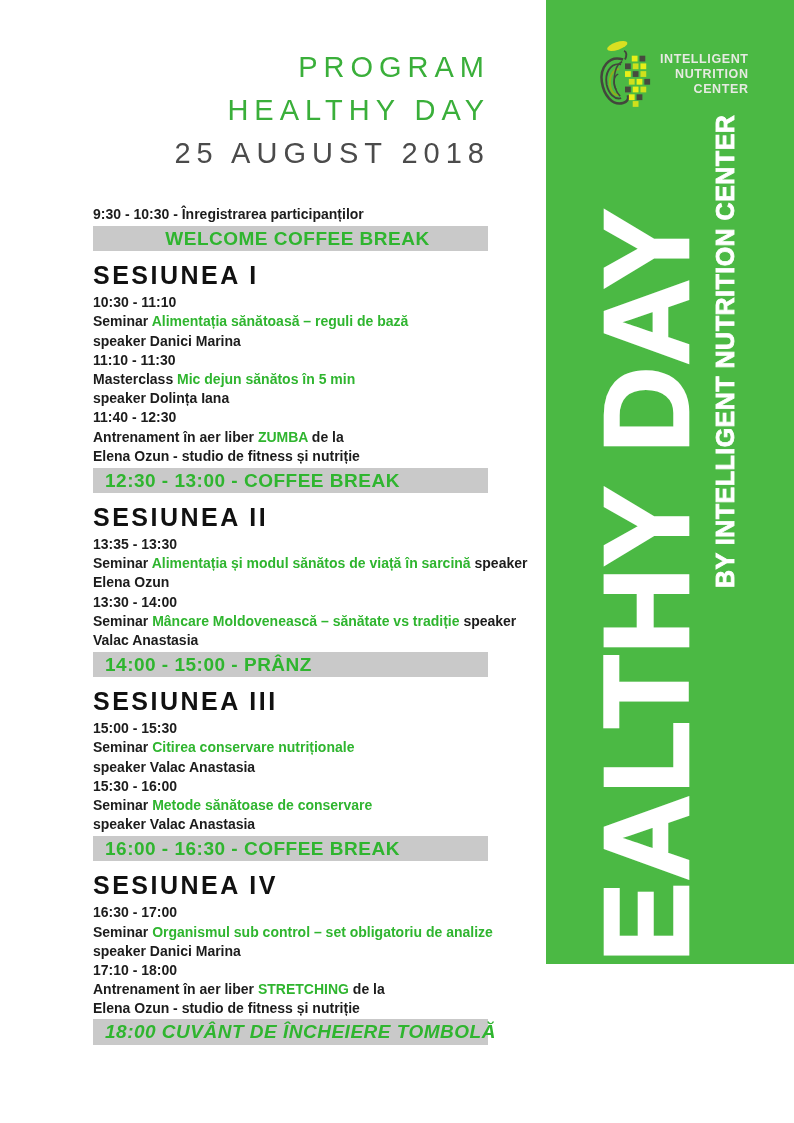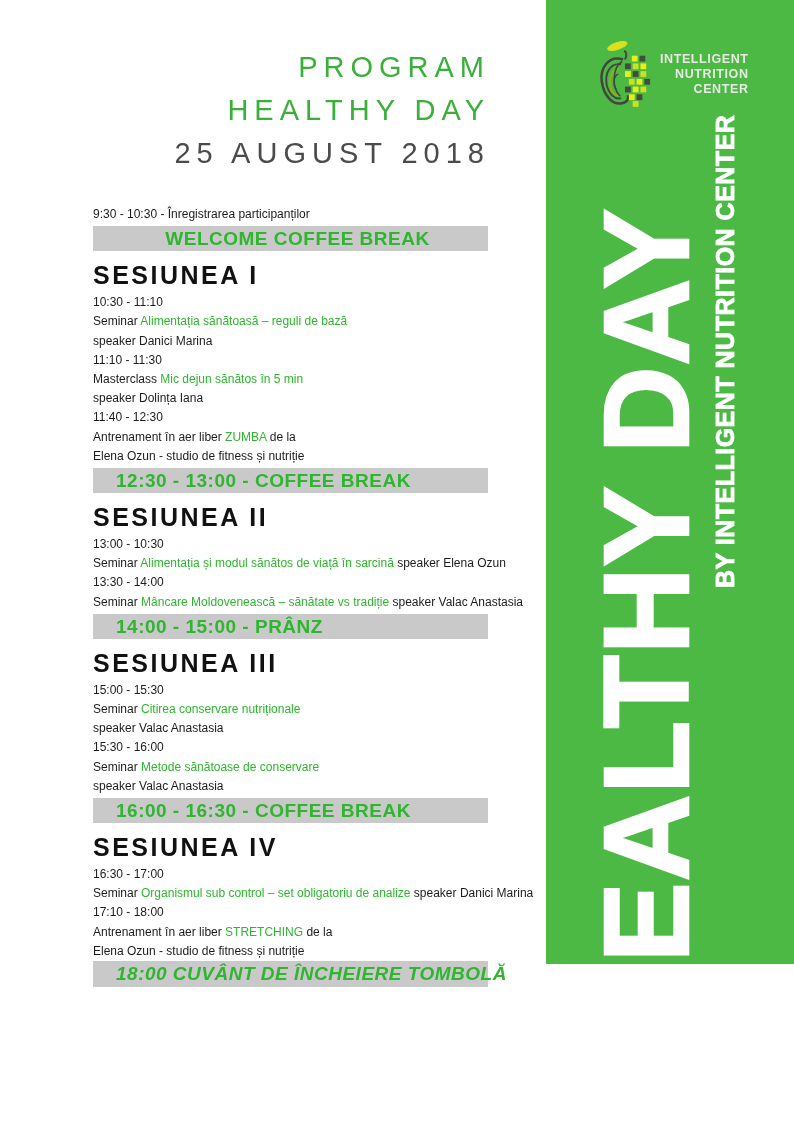--- a/index.html
+++ b/index.html
@@ -16,28 +16,28 @@
         font-family:"Liberation Sans",sans-serif;}
 
   
   .title-block{position:absolute;top:46px;right:304px;text-align:right;
                font-weight:normal;white-space:nowrap;}
   .title-line{font-size:29px;letter-spacing:6px;line-height:43px;color:var(--title-green);}
   .title-date{color:var(--date);}
 
   
   .schedule{position:absolute;left:93px;top:205px;width:452px;}
-  .blk-line{font-size:12px;font-weight:normal;line-height:19.2px;color:var(--dark);}
+  .blk-line{font-size:14px;font-weight:bold;line-height:19.2px;color:var(--dark);}
   .c-g{color:var(--accent);}
   .c-k{color:var(--dark);}
   .blk-heading{font-size:25px;font-weight:bold;letter-spacing:2.5px;line-height:25px;
                margin:12px 0 5px 0;color:#111;}
   .blk-bar{width:395px;height:25px;background:var(--bar);margin-top:2px;
            font-size:19px;font-weight:bold;color:var(--accent);line-height:25px;
-           padding-left:23px;box-sizing:border-box;letter-spacing:.5px;white-space:nowrap;}
+           padding-left:12px;box-sizing:border-box;letter-spacing:.5px;white-space:nowrap;}
   .blk-bar.center{text-align:center;padding-left:14px;}
   .blk-bar.closing{margin-top:0;height:26px;line-height:26px;font-style:italic;}
 
   
   .green-panel{position:absolute;left:546px;top:0;width:248px;height:964px;
                background:var(--panel);}
   .vert{position:absolute;transform-origin:0 0;transform:rotate(-90deg);
         white-space:nowrap;color:#fff;font-weight:bold;}
   .vert-big{left:40px;top:1050px;font-size:120px;line-height:1;
             -webkit-text-stroke:2.5px #fff;letter-spacing:1px;}
@@ -68,21 +68,21 @@
       <div class="blk-line"><span class="c-k">Seminar </span><span class="c-g">Alimentația sănătoasă – reguli de bază</span></div>
       <div class="blk-line"><span class="c-k">speaker Danici Marina</span></div>
       <div class="blk-line"><span class="c-k">11:10 - 11:30</span></div>
       <div class="blk-line"><span class="c-k">Masterclass </span><span class="c-g">Mic dejun sănătos în 5 min</span></div>
       <div class="blk-line"><span class="c-k">speaker Dolința Iana</span></div>
       <div class="blk-line"><span class="c-k">11:40 - 12:30</span></div>
       <div class="blk-line"><span class="c-k">Antrenament în aer liber </span><span class="c-g">ZUMBA</span><span class="c-k"> de la</span></div>
       <div class="blk-line"><span class="c-k">Elena Ozun - studio de fitness și nutriție</span></div>
       <div class="blk-bar">12:30 - 13:00 - COFFEE BREAK</div>
       <div class="blk-heading">SESIUNEA II</div>
-      <div class="blk-line"><span class="c-k">13:00 - 10:30</span></div>
+      <div class="blk-line"><span class="c-k">13:35 - 13:30</span></div>
       <div class="blk-line"><span class="c-k">Seminar </span><span class="c-g">Alimentația și modul sănătos de viață în sarcină</span><span class="c-k"> speaker Elena Ozun</span></div>
       <div class="blk-line"><span class="c-k">13:30 - 14:00</span></div>
       <div class="blk-line"><span class="c-k">Seminar </span><span class="c-g">Mâncare Moldovenească – sănătate vs tradiție</span><span class="c-k"> speaker Valac Anastasia</span></div>
       <div class="blk-bar">14:00 - 15:00 - PRÂNZ</div>
       <div class="blk-heading">SESIUNEA III</div>
       <div class="blk-line"><span class="c-k">15:00 - 15:30</span></div>
       <div class="blk-line"><span class="c-k">Seminar </span><span class="c-g">Citirea conservare nutriționale</span></div>
       <div class="blk-line"><span class="c-k">speaker Valac Anastasia</span></div>
       <div class="blk-line"><span class="c-k">15:30 - 16:00</span></div>
       <div class="blk-line"><span class="c-k">Seminar </span><span class="c-g">Metode sănătoase de conservare</span></div>

